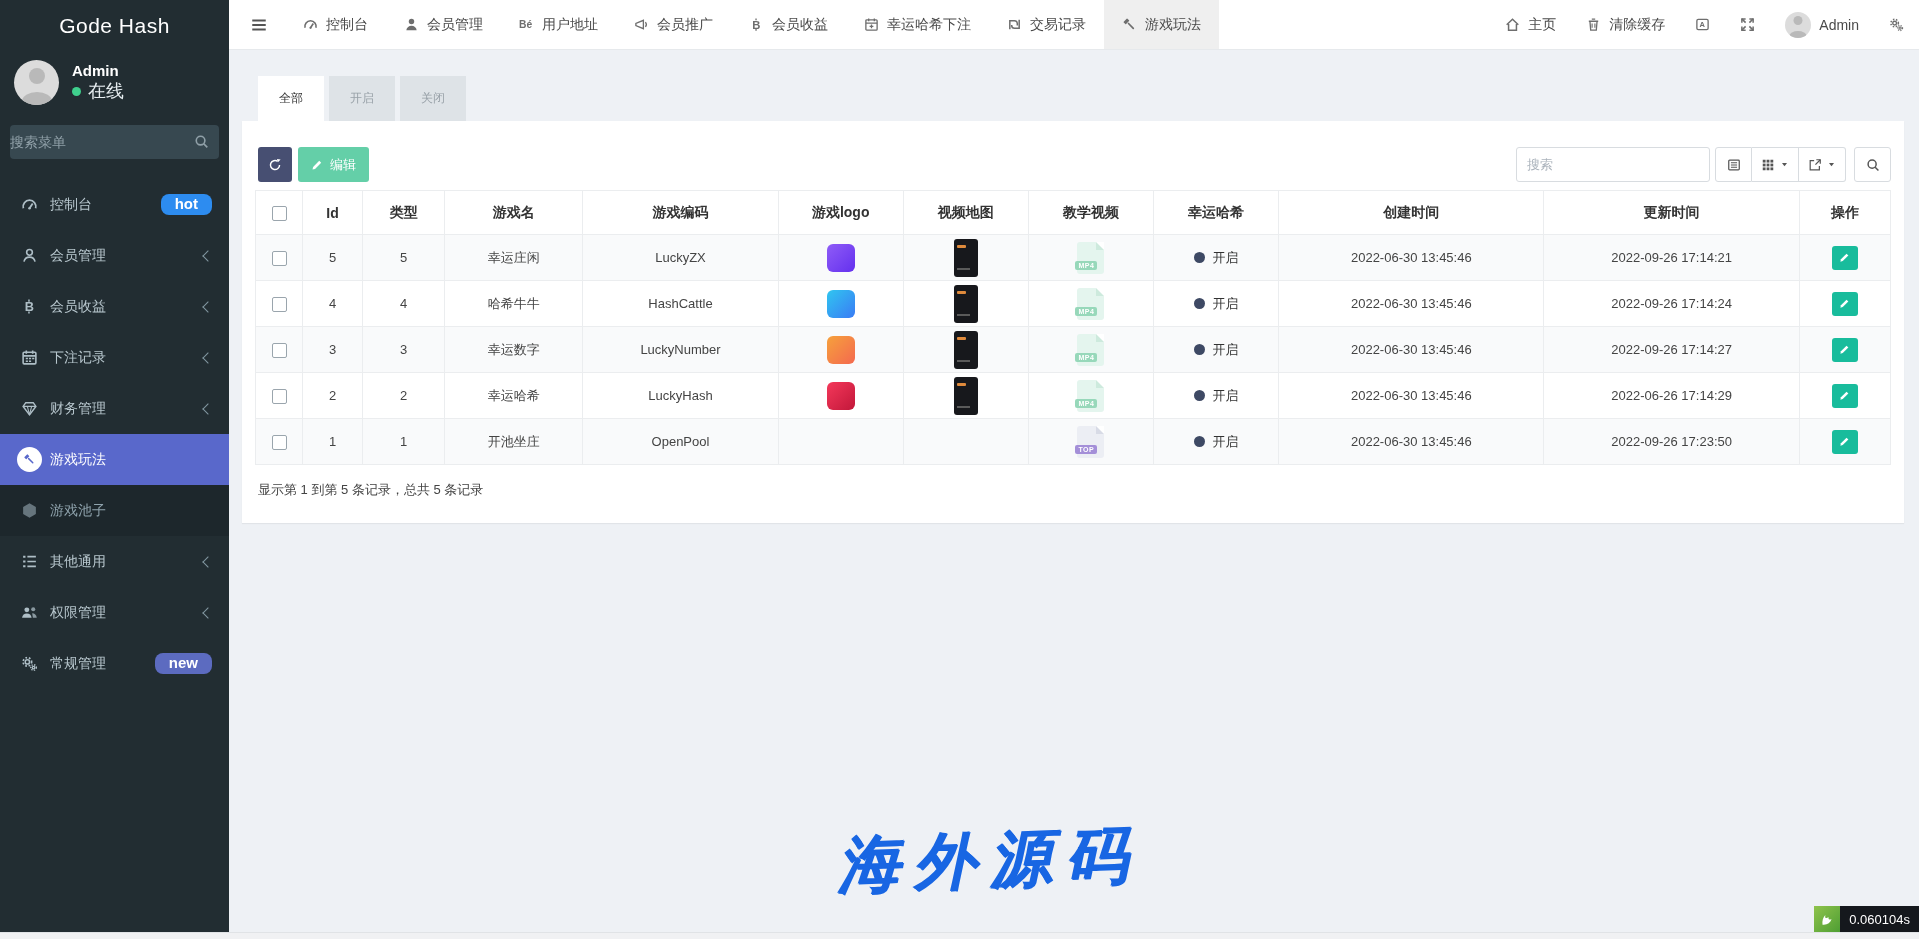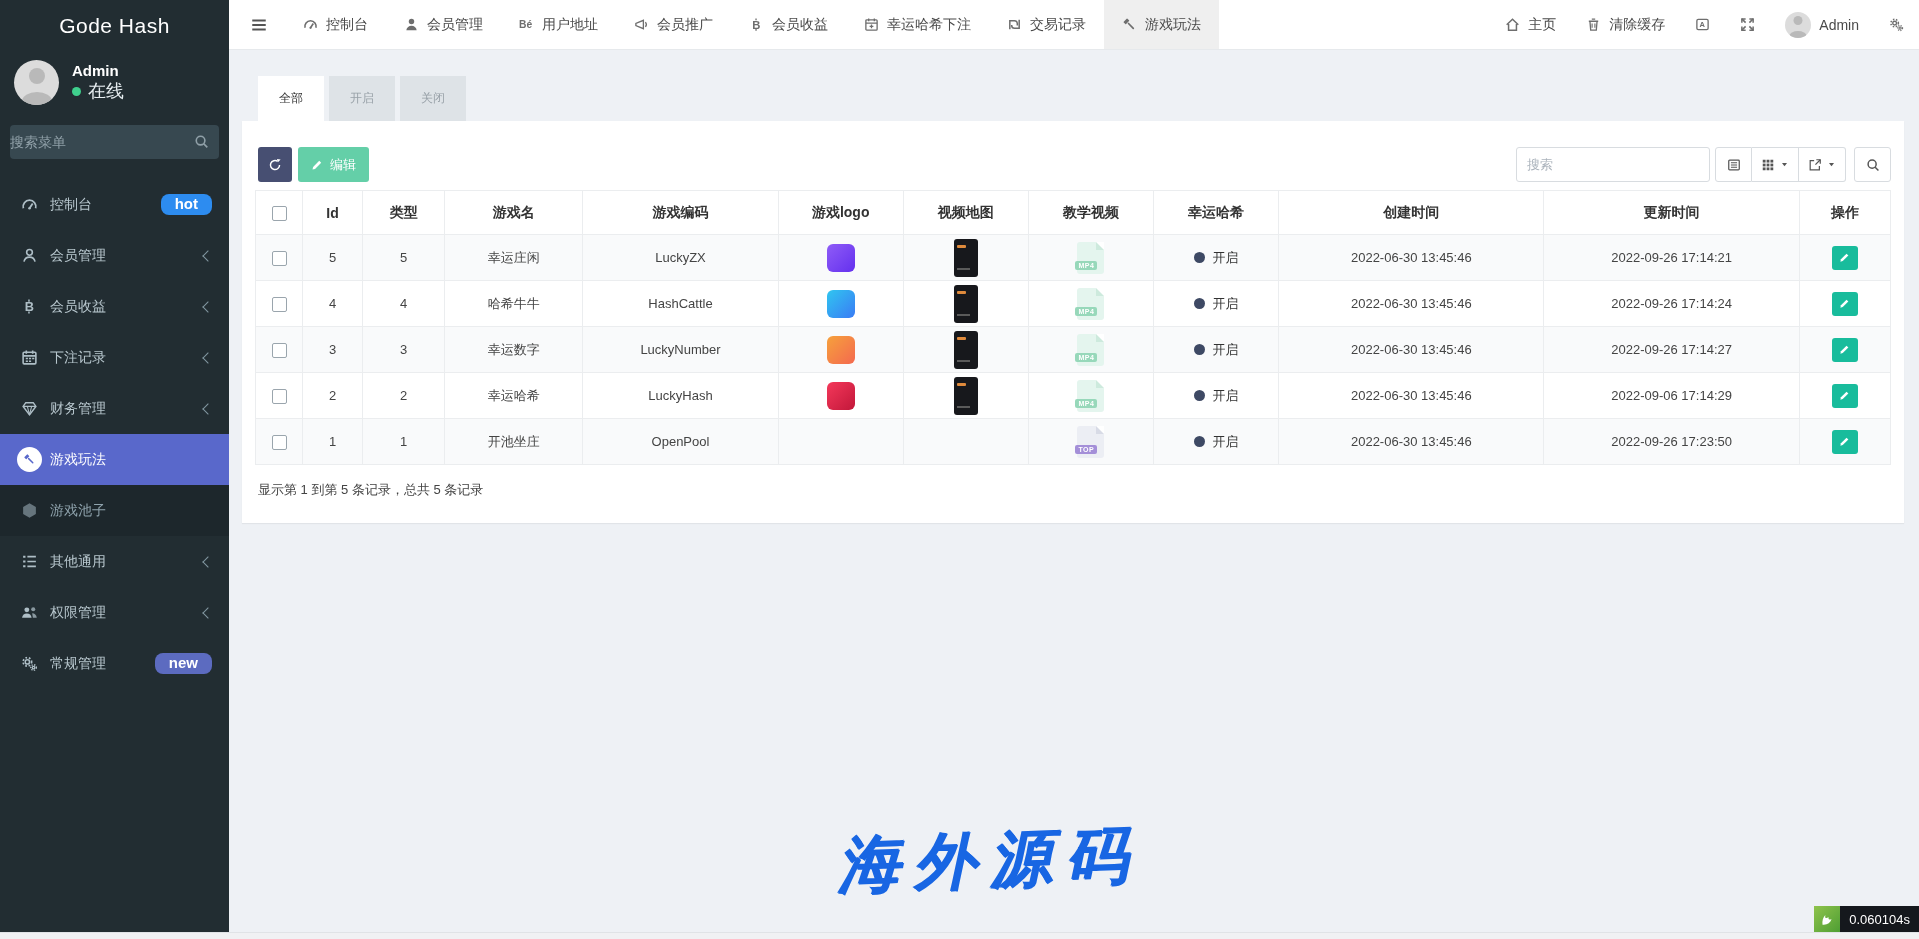--- a/index.html
+++ b/index.html
@@ -632,21 +632,21 @@
                     <span class="file-badge">MP4</span>
                   </div>
                 </td>
               <td>
                   <span class="status-cell">
                     <span class="status-dot"></span>
                     <span>开启</span>
                   </span>
                 </td>
               <td>2022-06-30 13:45:46</td>
-              <td>2022-09-06 17:14:29</td>
+              <td>2022-06-26 17:14:29</td>
               <td><button class="btn btn-row-edit">
                     <svg>
                       <use href="#i-pencil"></use>
                     </svg>
                   </button></td>
             </tr>
             <tr class="striped">
               <td><span class="checkbox"></span></td>
               <td>1</td>
               <td>1</td>

